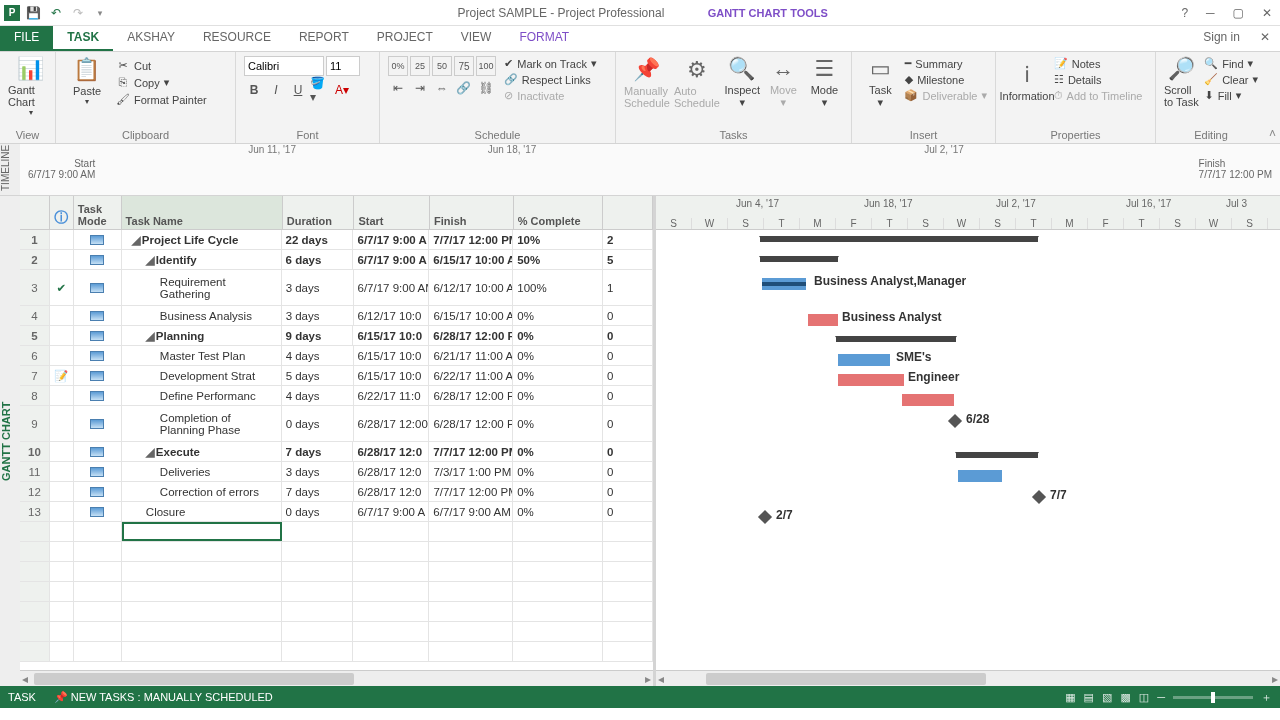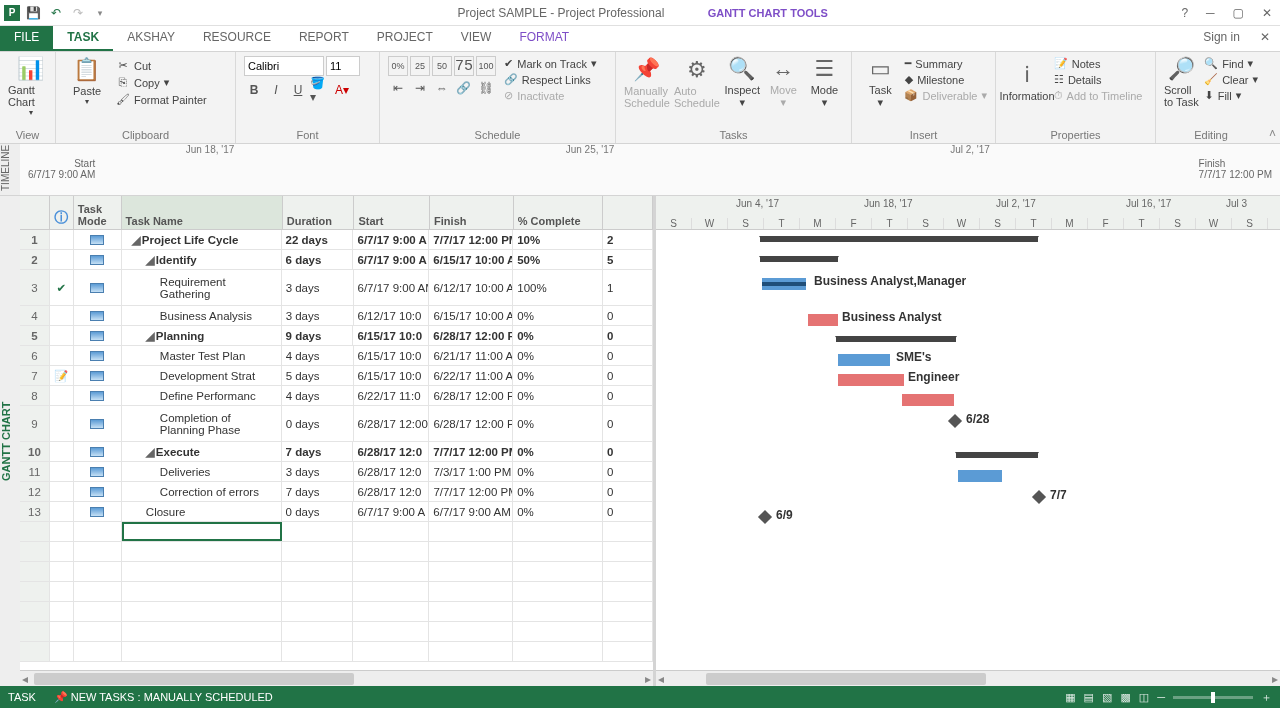--- a/index.html
+++ b/index.html
@@ -180,21 +180,21 @@
     </div>
     <div class="rgroup-label">Font</div>
   </div>
   <div class="rgroup" style="width:236px;">
     <div style="display:flex;gap:2px;">
       <div style="display:flex;flex-direction:column;gap:2px;">
         <div class="row">
             <div class="fmtbtn" style="font-size:9px;border:1px solid #ccc;">0%</div>
             <div class="fmtbtn" style="font-size:9px;border:1px solid #ccc;">25</div>
             <div class="fmtbtn" style="font-size:9px;border:1px solid #ccc;">50</div>
-            <div class="fmtbtn" style="font-size:15px;border:1px solid #ccc;font-family:Liberation Mono, monospace;">75</div>
+            <div class="fmtbtn" style="font-size:10px;border:1px solid #ccc;">75</div>
             <div class="fmtbtn" style="font-size:9px;border:1px solid #ccc;">100</div>
           </div>
         <div class="row">
             <div class="fmtbtn">⇤</div>
             <div class="fmtbtn">⇥</div>
             <div class="fmtbtn">⇔</div>
             <div class="fmtbtn">🔗</div>
             <div class="fmtbtn">⛓</div>
           </div>
       </div>
@@ -282,22 +282,22 @@
     </div>
     <div class="rgroup-label">Editing</div>
   </div>
   <span class="collapse-rib">˄</span>
 </div>
 
 <div class="timeline-wrap">
   <div class="tl-side">TIMELINE</div>
   <div class="tl-body">
     <div class="tl-dates">
+      <span style="flex:0 0 276px;text-align:right;">Jun 11, '17</span>
       <span style="text-align:center;">Jun 18, '17</span>
-      <span style="text-align:center;">Jun 25, '17</span>
       <span style="text-align:center;">Jul 2, '17</span>
       <span style="flex:0 0 120px;"></span>
     </div>
     <div class="tl-start">
         <div>Start</div>
         <div>6/7/17 9:00 AM</div>
       </div>
     <div class="tl-finish">
         <div>Finish</div>
         <div>7/7/17 12:00 PM</div>
@@ -619,21 +619,21 @@
       <div class="gbar crit" style="top:144px;left:182px;width:66px;"></div>
       <div class="glabel" style="top:140px;left:252px;">Engineer</div>
       <div class="gbar crit" style="top:164px;left:246px;width:52px;"></div>
       <div class="diamond" style="top:186px;left:294px;"></div>
       <div class="glabel" style="top:182px;left:310px;">6/28</div>
       <div class="gbar summary" style="top:222px;left:300px;width:82px;"></div>
       <div class="gbar" style="top:240px;left:302px;width:44px;"></div>
       <div class="diamond" style="top:262px;left:378px;"></div>
       <div class="glabel" style="top:258px;left:394px;">7/7</div>
       <div class="diamond" style="top:282px;left:104px;"></div>
-      <div class="glabel" style="top:278px;left:120px;">6/9</div>
+      <div class="glabel" style="top:278px;left:120px;">2/7</div>
     </div>
     <div class="hscroll">
         <span style="position:absolute;left:2px;top:1px;color:#888;">◂</span>
         <div class="thumb" style="left:50px;width:280px;"></div>
         <span style="position:absolute;right:2px;top:1px;color:#888;">▸</span>
       </div>
   </div>
 </div>
 
 <div class="statusbar">

